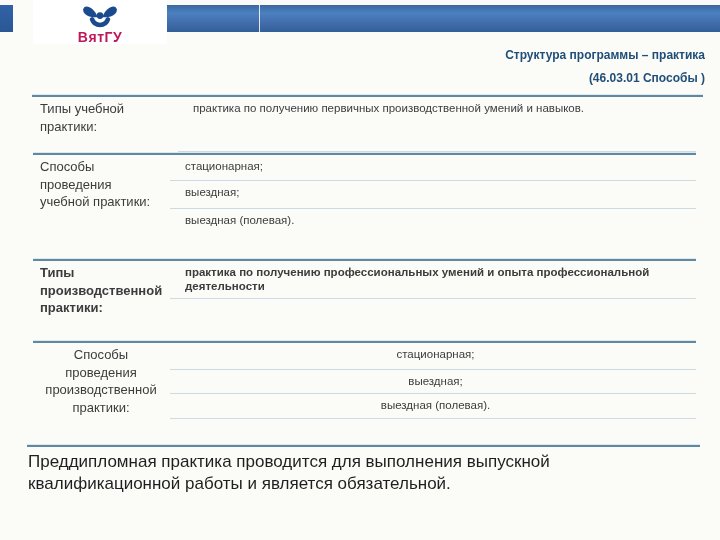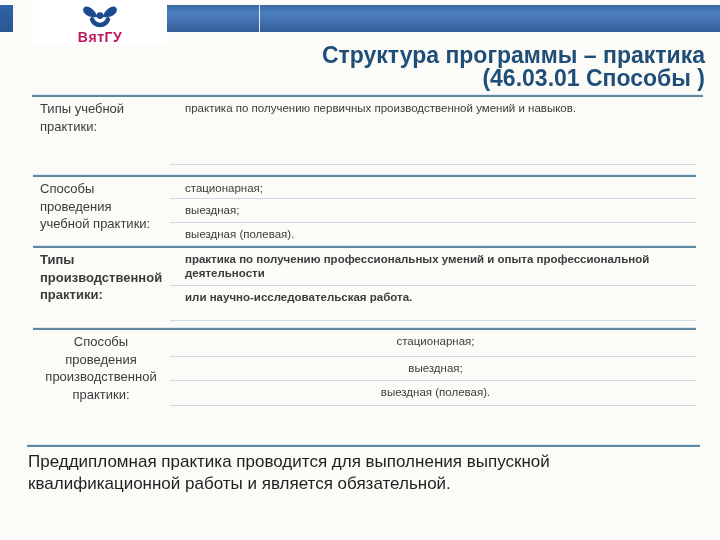--- a/index.html
+++ b/index.html
@@ -13,39 +13,39 @@
                 background:linear-gradient(180deg,#39699f 0%,#4b80c0 30%,#446fae 62%,#335f98 100%); }
   .header-bar-divider { position:absolute; left:92px; top:0; width:1px; height:27px;
                         background:rgba(255,255,255,.85); }
   .logo-box { position:absolute; left:33px; top:0; width:134px; height:44px;
               background:#ffffff; text-align:center; }
   .logo-box svg { display:block; margin:3px auto 0 auto; }
   .logo-text { font-size:14px; font-weight:bold; color:#be185d; letter-spacing:.5px;
                margin-top:-2px; }
 
   .slide-title { position:absolute; top:44px; right:15px; width:560px; text-align:right;
-                 font-size:23px; font-weight:bold; color:#1f4e79; line-height:22.5px; }
+                 font-size:12px; font-weight:bold; color:#1f4e79; line-height:22.5px; }
 
   
   .strong-line { height:3px;
                  background:linear-gradient(to bottom,#dfe8ec 1px,#5f89a2 1px); }
   .title-underline { position:absolute; left:32px; top:94px; width:671px; }
   .footer-divider  { position:absolute; left:27px; top:444px; width:673px; }
 
   
   .practice-table { position:absolute; left:33px; top:97px; width:663px; }
   .p-row { display:flex; }
   .p-row .label { width:137px; box-sizing:border-box; padding:3px 8px 0 7px;
                   font-size:13px; line-height:17.5px; color:#3c3c3c; }
   .p-row .vals { flex:1; display:flex; flex-direction:column; }
   .sub { box-sizing:border-box; padding:5px 10px 0 15px;
          font-size:11.5px; line-height:13.5px; color:#3c3c3c;
          border-bottom:1px solid #ccdae3; }
-  .row-0 { height:77px; }  .row-0 .sub-0 { height:68px; }
-  .row-1 { height:68px; }  .row-1 .sub-0 { height:26px; }
+  .row-0 { height:55px;gap:8px; }  .row-0 .sub-0 { height:68px; }
+  .row-1 { height:103px; }  .row-1 .sub-0 { height:26px; }
                            .row-1 .sub-1 { height:28px; }
                            .row-1 .sub-2 { height:26px; border-bottom:none; }
   .row-2 { height:79px;font-weight:bold; }  .row-2 .sub-0 { height:38px; }
                            .row-2 .sub-1 { height:35px; }
   .row-3 { height:129px;text-align:center; } .row-3 .sub-0 { height:27px; }
                            .row-3 .sub-1 { height:24px; }
                            .row-3 .sub-2 { height:25px; }
 
   
   .footer-text { position:absolute; left:28px; top:451px; width:540px;
@@ -93,21 +93,20 @@
         <div class="sub sub-0">стационарная;</div>
         <div class="sub sub-1">выездная;</div>
         <div class="sub sub-2">выездная (полевая).</div>
       </div>
     </div>
     <div class="strong-line"></div>
     <div class="p-row row-2">
       <div class="label">Типы производственной практики:</div>
       <div class="vals">
         <div class="sub sub-0">практика по получению профессиональных умений и опыта профессиональной деятельности</div>
-        <div class="sub sub-1">или научно-исследовательская работа.</div>
       </div>
     </div>
     <div class="strong-line"></div>
     <div class="p-row row-3">
       <div class="label">Способы проведения производственной практики:</div>
       <div class="vals">
         <div class="sub sub-0">стационарная;</div>
         <div class="sub sub-1">выездная;</div>
         <div class="sub sub-2">выездная (полевая).</div>
       </div>

